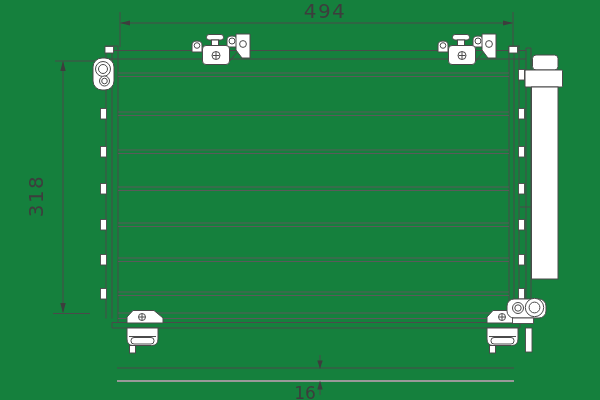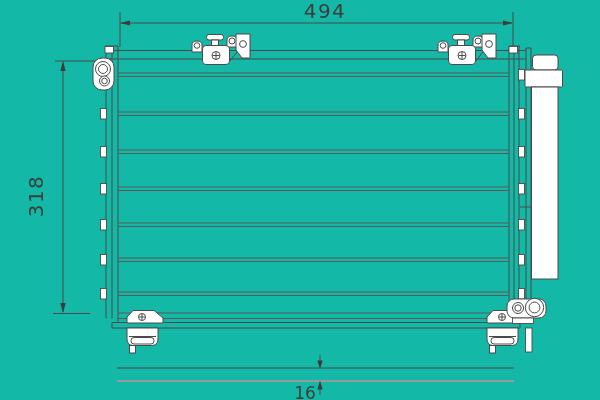--- a/index.html
+++ b/index.html
@@ -1,16 +1,16 @@
 <!DOCTYPE html>
 <html><head>
 <meta charset="utf-8">
 <style>
   html,body{margin:0;padding:0;background:#ffffff;}
-  .stage{width:600px;height:400px;background:#14b8a6;position:relative;overflow:hidden;}
+  .stage{width:600px;height:400px;background:#15803d;position:relative;overflow:hidden;}
   svg{display:block;}
   .ln{stroke:#4a4a4a;stroke-width:1;fill:none;}
   .sep{stroke:#5a5a5a;stroke-width:1;fill:none;}
   .fw{fill:#ffffff;stroke:#4a4a4a;stroke-width:1;}
   .fwt{fill:#ffffff;stroke:#4a4a4a;stroke-width:0.9;}
   .arrow{fill:#3d3d3d;stroke:none;}
   .dimtxt{font-family:"DejaVu Sans","Liberation Sans",sans-serif;fill:#3d3d3d;}
   .thick{stroke:#999999;stroke-width:2;fill:none;}
 </style>
 </head>

